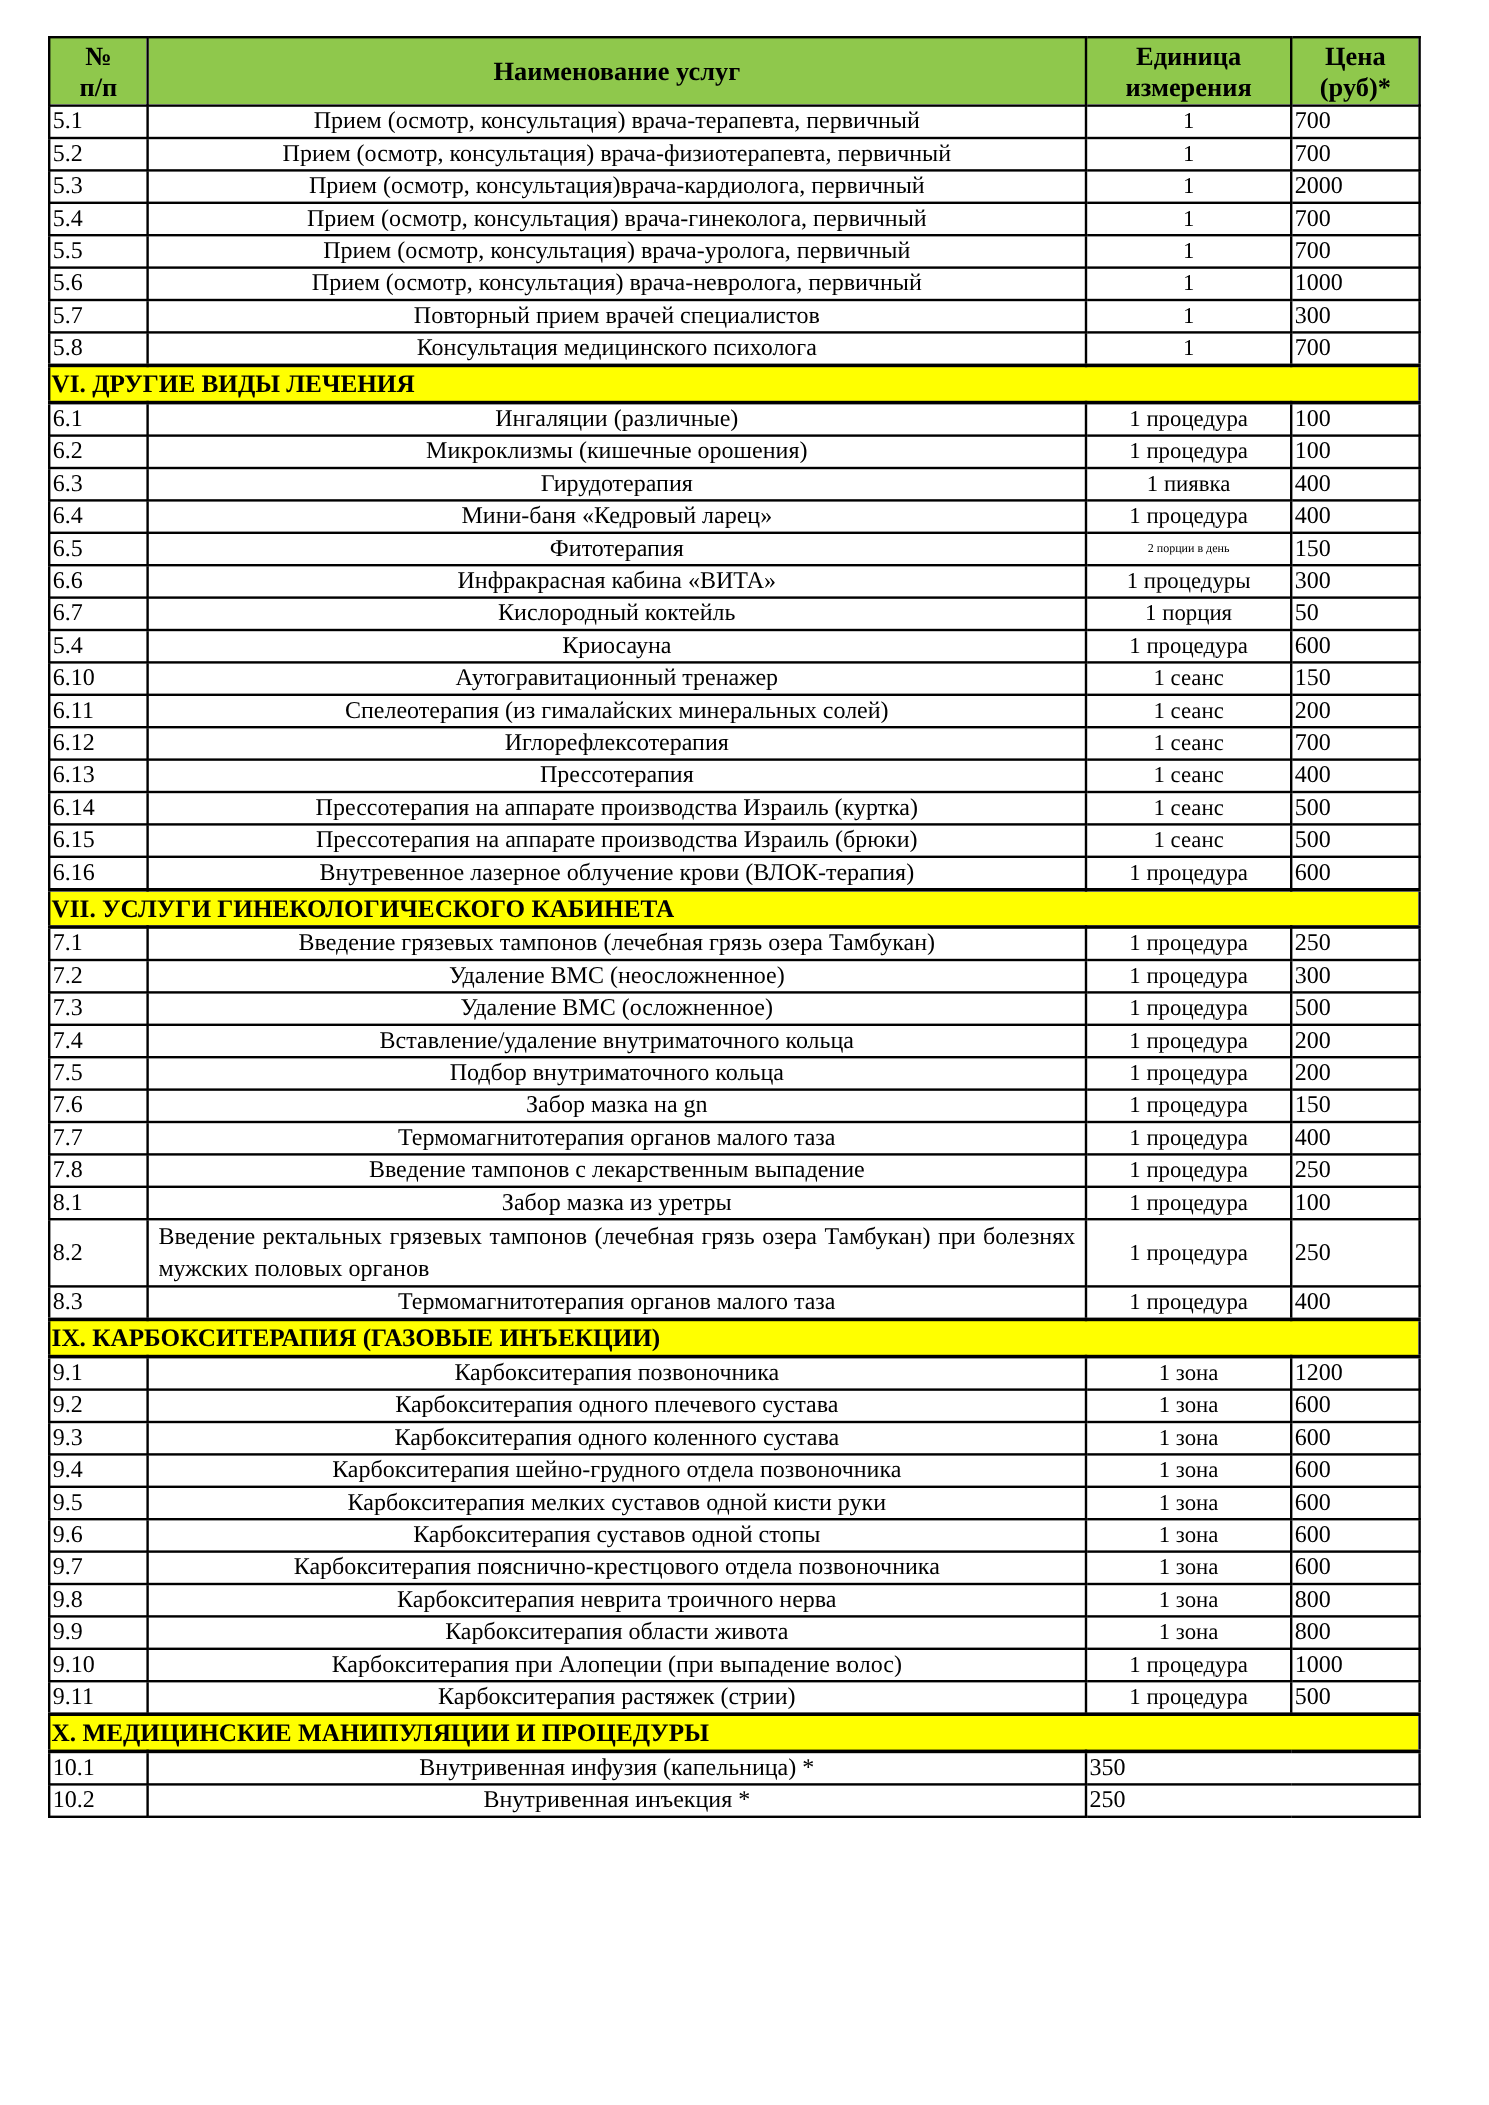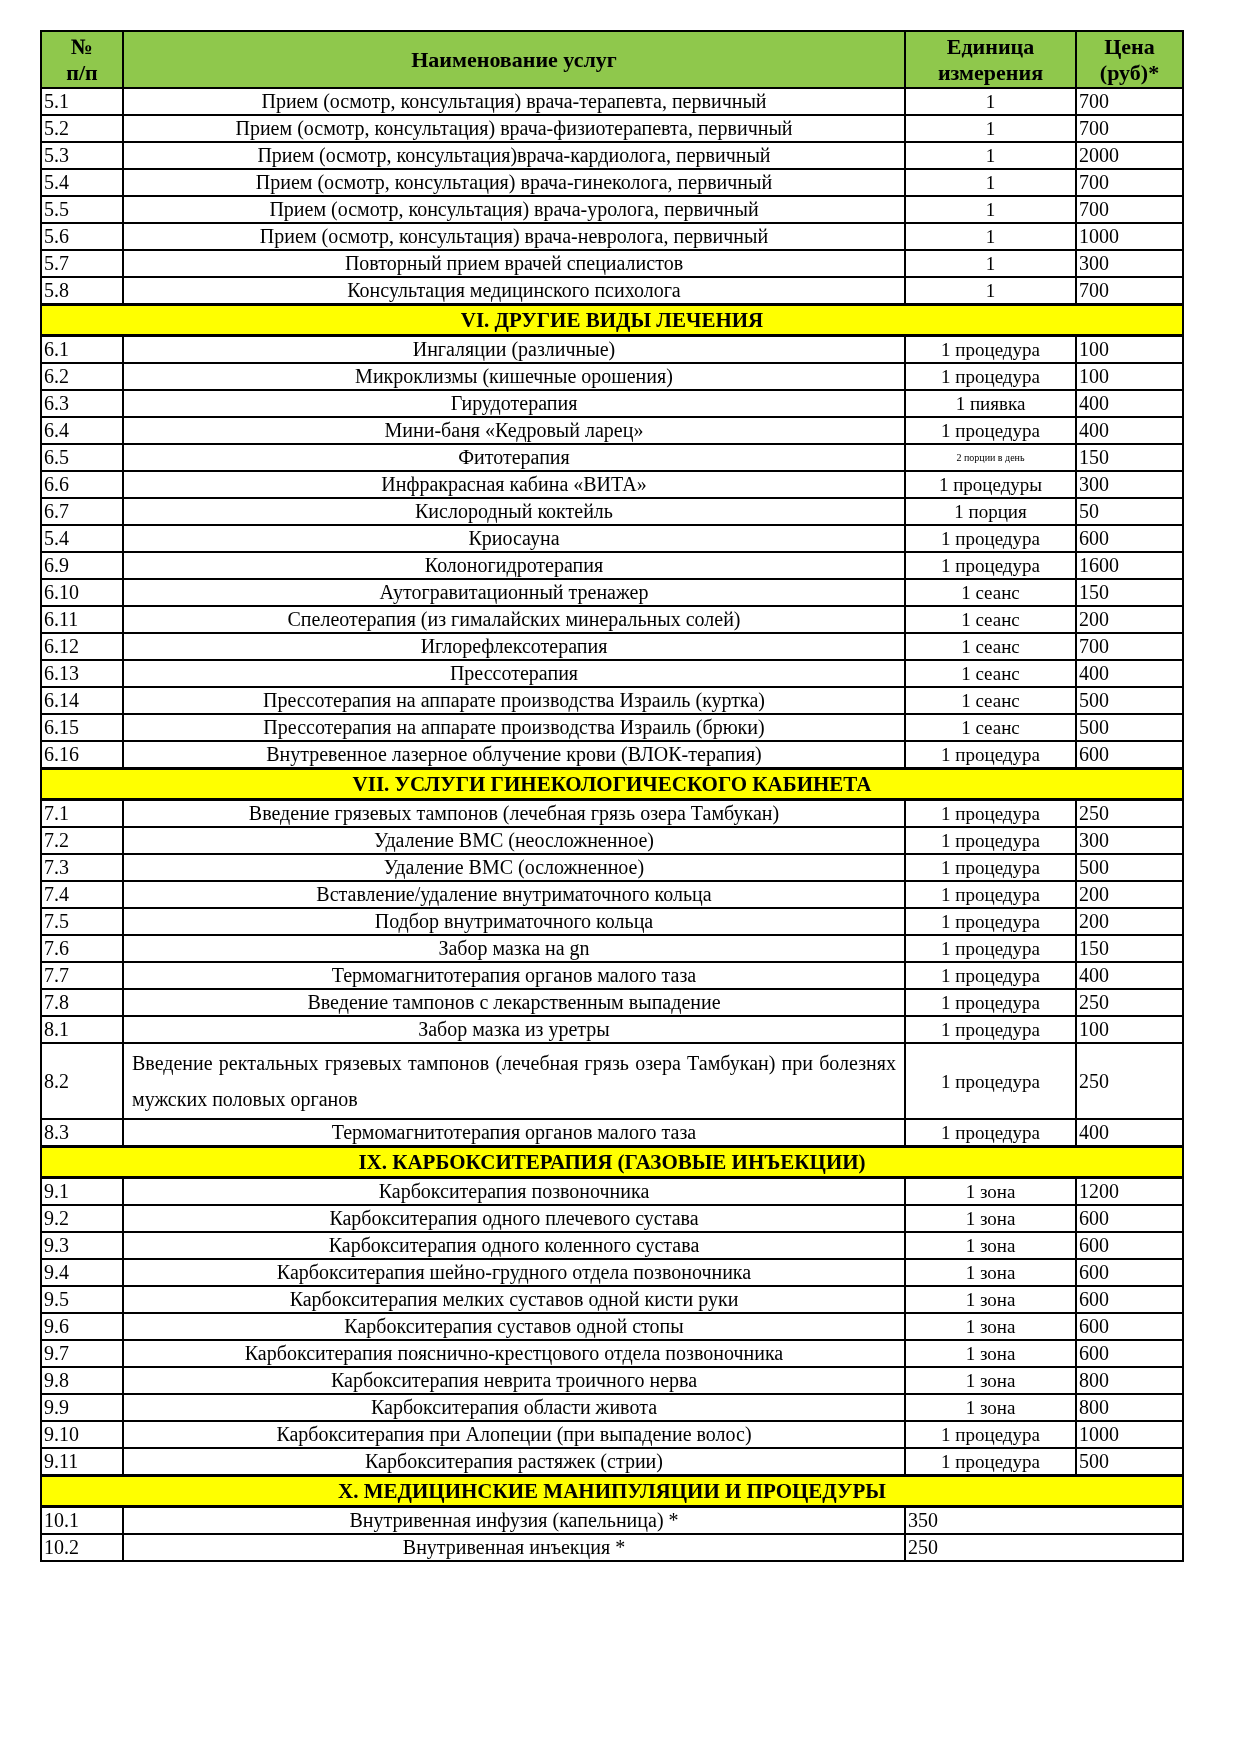--- a/index.html
+++ b/index.html
@@ -49,38 +49,38 @@
   td.num {
     text-align: left;
     padding: 0 9px 0 2px;
   }
   td.name {
     text-align: center;
     padding: 0 8px;
   }
   td.name.justify {
     text-align: justify;
-    line-height: 36px;
+    line-height: 26px;
     padding-top: 1px;
     padding-bottom: 1px;
   }
   td.unit {
     text-align: center;
     font-size: 19px;
     padding: 0 2px;
   }
   td.unit.small {
     font-size: 10px;
   }
   td.price {
     padding: 0 10px 0 2px;
   }
   tr.section td {
     background: var(--section-bg, #FFFF00);
-    text-align: center;
+    text-align: left;
     font-weight: bold;
     font-size: 21px;
     height: 26px;
     border-top: 3px solid var(--border-color, #000);
     border-bottom: 3px solid var(--border-color, #000);
   }
 </style>
 </head>
 <body>
 
@@ -197,26 +197,20 @@
           <td class="unit">1 порция</td>
           <td class="price">50</td>
         </tr>
         <tr>
           <td class="num">5.4</td>
           <td class="name">Криосауна</td>
           <td class="unit">1 процедура</td>
           <td class="price">600</td>
         </tr>
         <tr>
-          <td class="num">6.9</td>
-          <td class="name">Колоногидротерапия</td>
-          <td class="unit">1 процедура</td>
-          <td class="price">1600</td>
-        </tr>
-        <tr>
           <td class="num">6.10</td>
           <td class="name">Аутогравитационный тренажер</td>
           <td class="unit">1 сеанс</td>
           <td class="price">150</td>
         </tr>
         <tr>
           <td class="num">6.11</td>
           <td class="name">Спелеотерапия (из гималайских минеральных солей)</td>
           <td class="unit">1 сеанс</td>
           <td class="price">200</td>

